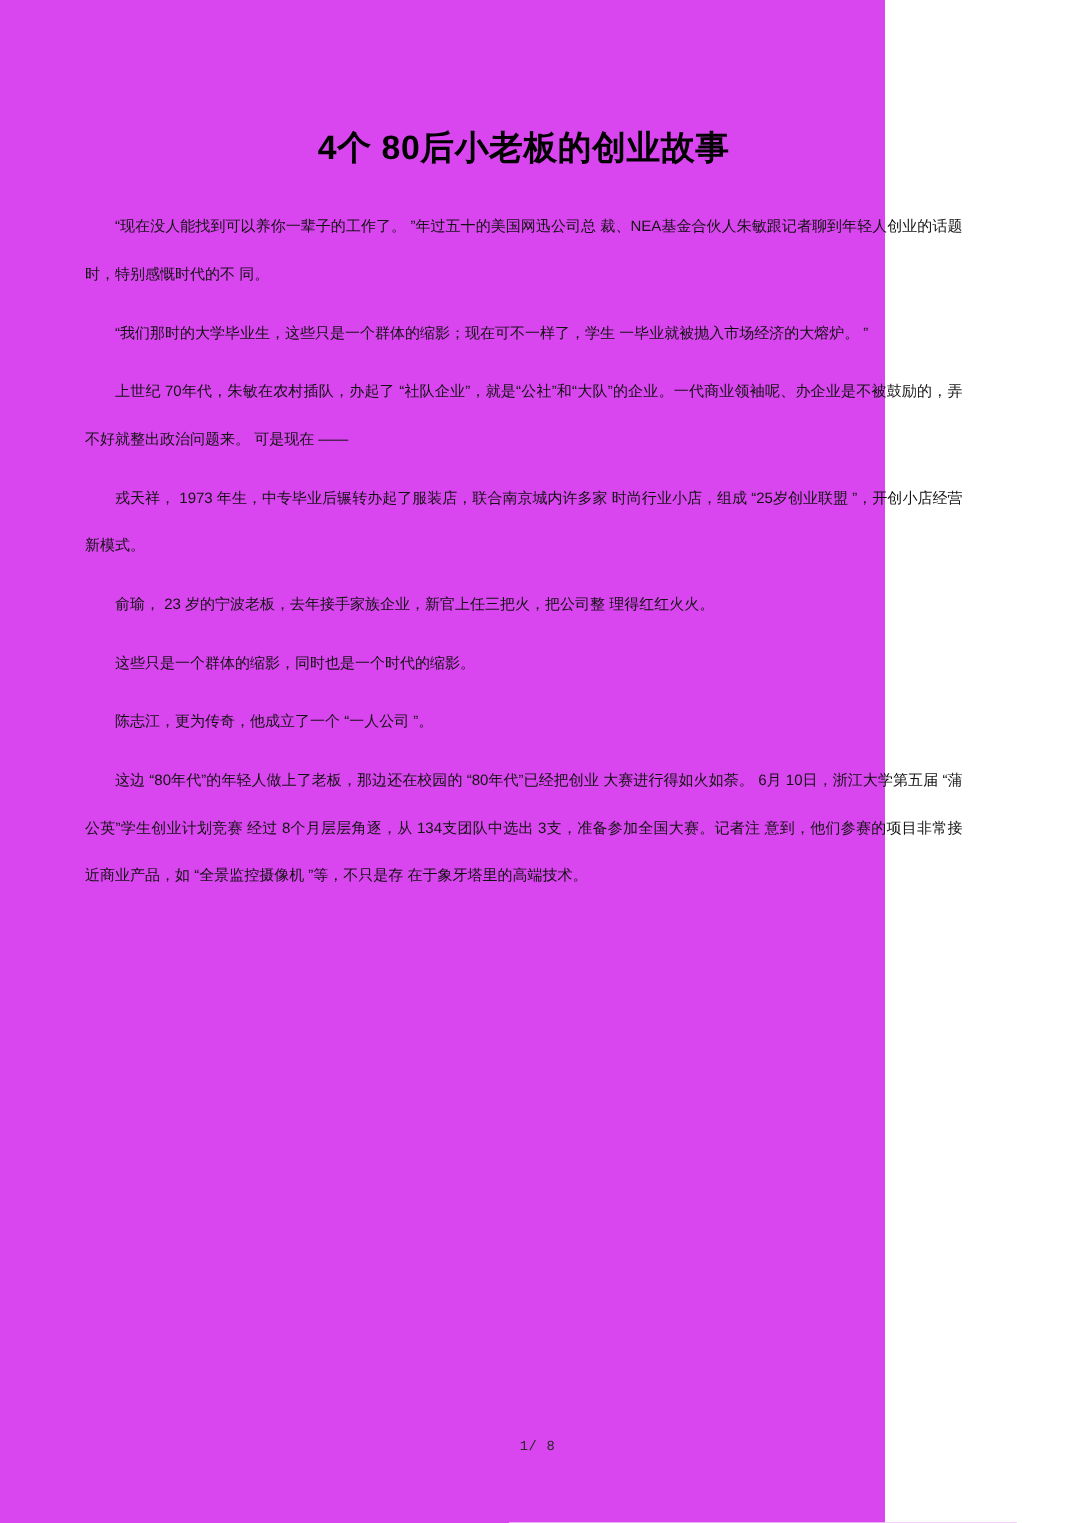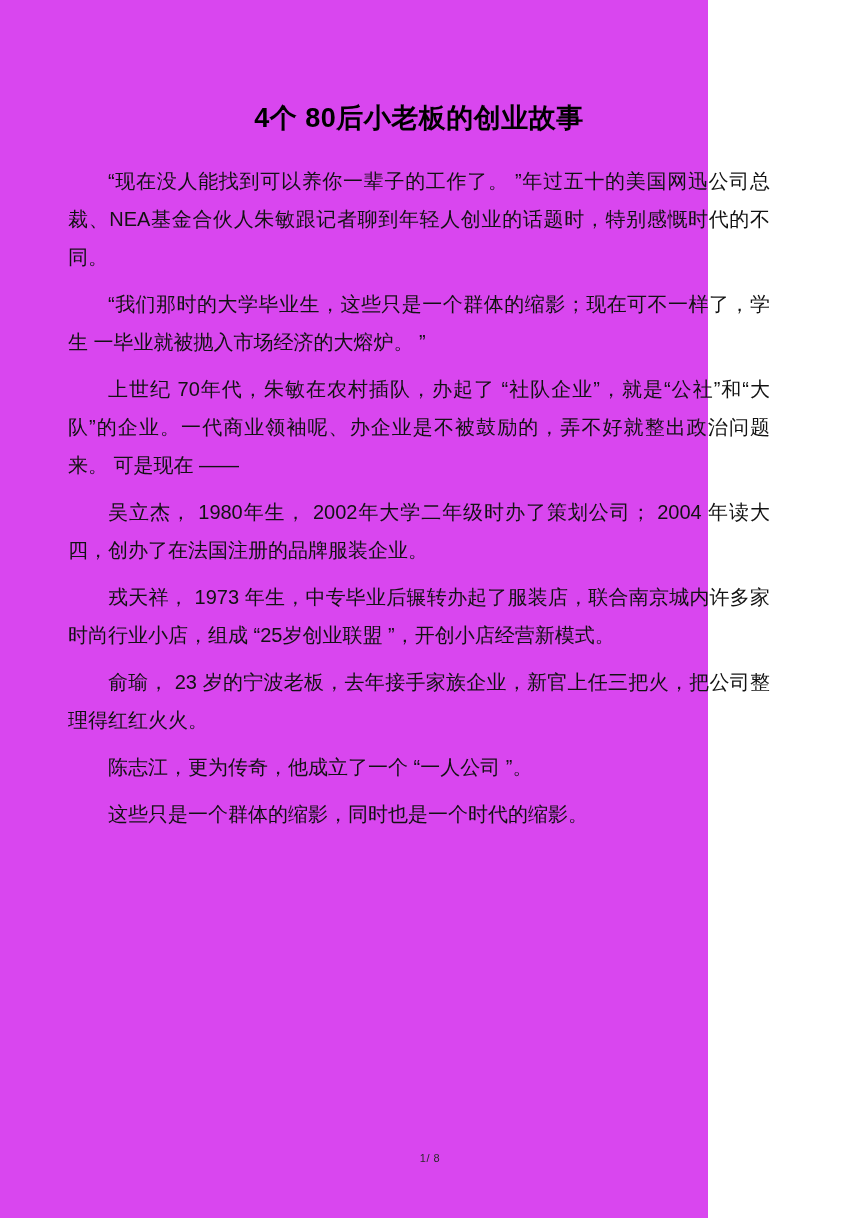--- a/index.html
+++ b/index.html
@@ -45,21 +45,21 @@
     color: #000000;
   }
 
   .body-block {
     margin-top: 26px;
   }
 
   p.para {
     margin: 0 0 0 0;
     padding: 0;
-    font-size: 20px;
+    font-size: 12px;
     line-height: 38px;
     text-align: justify;
     text-justify: inter-ideograph;
     text-indent: 2em;
     color: #121212;
     word-break: break-all;
   }
 
   p.para + p.para {
     margin-top: 9px;
@@ -71,49 +71,50 @@
 
   .footer {
     position: absolute;
     left: 0;
     top: 1152px;
     width: 860px;
     text-align: center;
     font-size: 11px;
     color: #2a2a2a;
     letter-spacing: 0.5px;
+    font-family: Liberation Mono, monospace;
   }
 </style>
 </head>
 <body>
 
 <div class="page">
 
   <div class="content">
 
     <h1 class="doc-title">4个  80后小老板的创业故事</h1>
 
     <div class="body-block">
 
       <p class="para">“现在没人能找到可以养你一辈子的工作了。 ”年过五十的美国网迅公司总 裁、NEA基金合伙人朱敏跟记者聊到年轻人创业的话题时，特别感慨时代的不 同。</p>
 
       <p class="para">“我们那时的大学毕业生，这些只是一个群体的缩影；现在可不一样了，学生 一毕业就被抛入市场经济的大熔炉。 ”</p>
 
       <p class="para">上世纪 70年代，朱敏在农村插队，办起了 “社队企业”，就是“公社”和“大队”的企业。一代商业领袖呢、办企业是不被鼓励的，弄不好就整出政治问题来。 可是现在 ——</p>
 
-      <p class="para">吴立杰， 1980年生， 2002年大学二年级时办了策划公司； 2004 年读大 四，创办了在法国注册的品牌服装企业。</p>
 
       <p class="para">戎天祥， 1973 年生，中专毕业后辗转办起了服装店，联合南京城内许多家 时尚行业小店，组成 “25岁创业联盟 ”，开创小店经营新模式。</p>
 
       <p class="para">俞瑜， 23 岁的宁波老板，去年接手家族企业，新官上任三把火，把公司整 理得红红火火。</p>
 
+      <p class="para gap-before">这些只是一个群体的缩影，同时也是一个时代的缩影。</p>
+
       <p class="para">陈志江，更为传奇，他成立了一个 “一人公司 ”。</p>
 
-      <p class="para gap-before">这些只是一个群体的缩影，同时也是一个时代的缩影。</p>
-
+      <p class="para">这边 “80年代”的年轻人做上了老板，那边还在校园的 “80年代”已经把创业 大赛进行得如火如荼。 6月 10日，浙江大学第五届 “蒲公英”学生创业计划竞赛 经过 8个月层层角逐，从 134支团队中选出 3支，准备参加全国大赛。记者注 意到，他们参赛的项目非常接近商业产品，如 “全景监控摄像机 ”等，不只是存 在于象牙塔里的高端技术。</p>
 
 
     </div>
   </div>
 
   <div class="footer">1/ 8</div>
 
 </div>
 
 </body></html>

